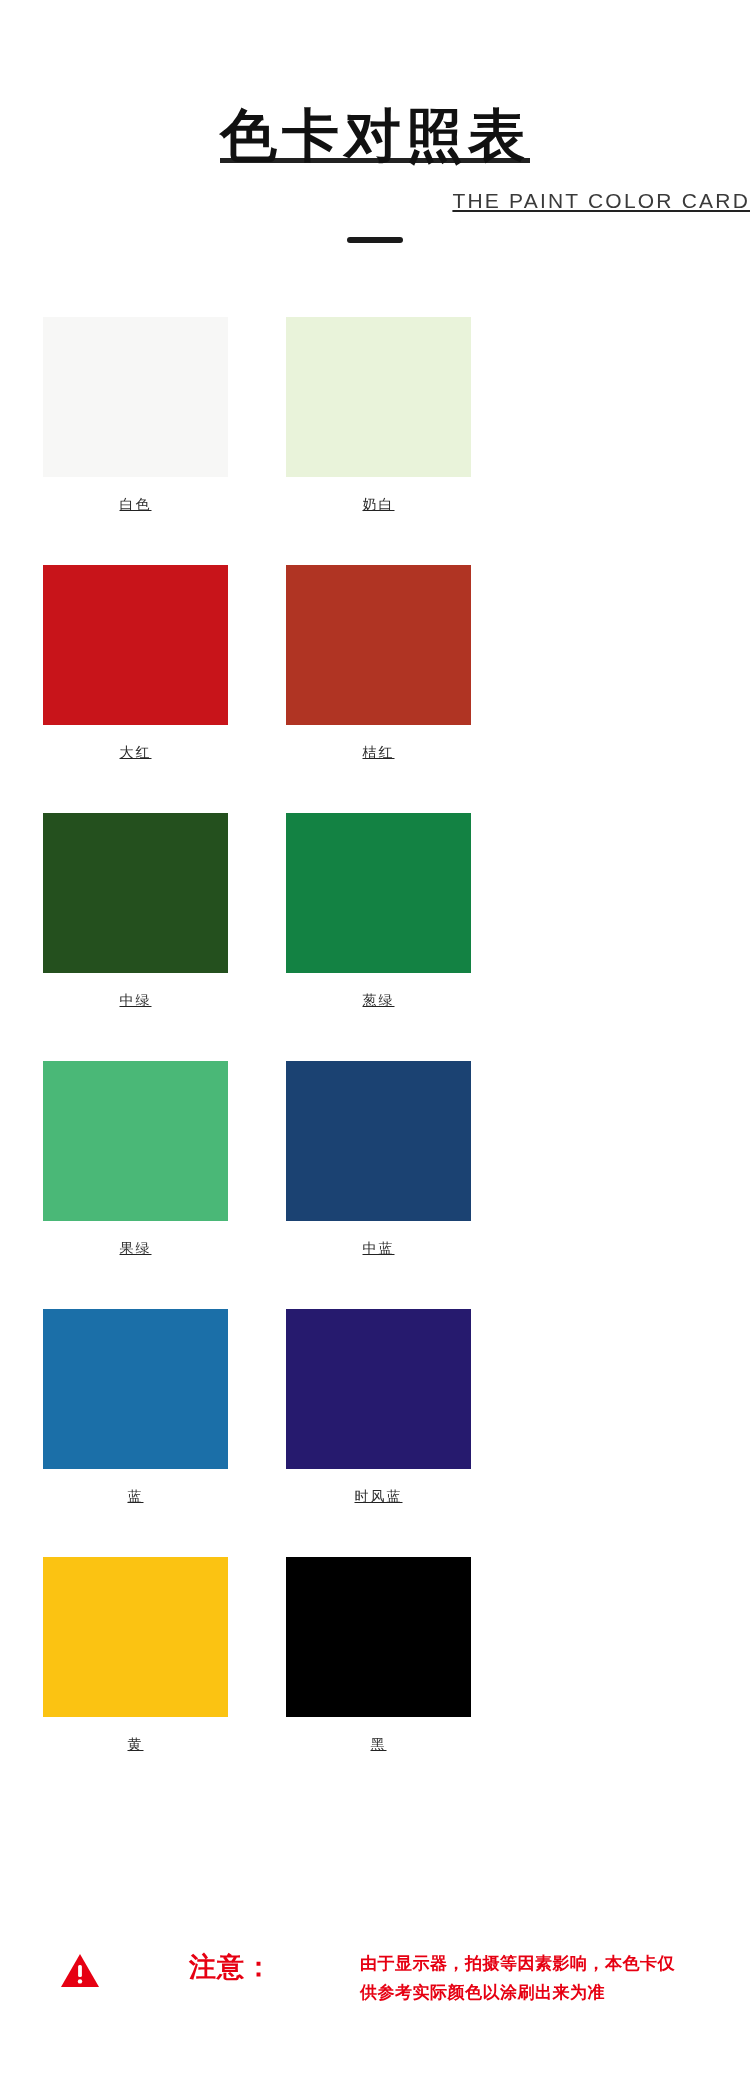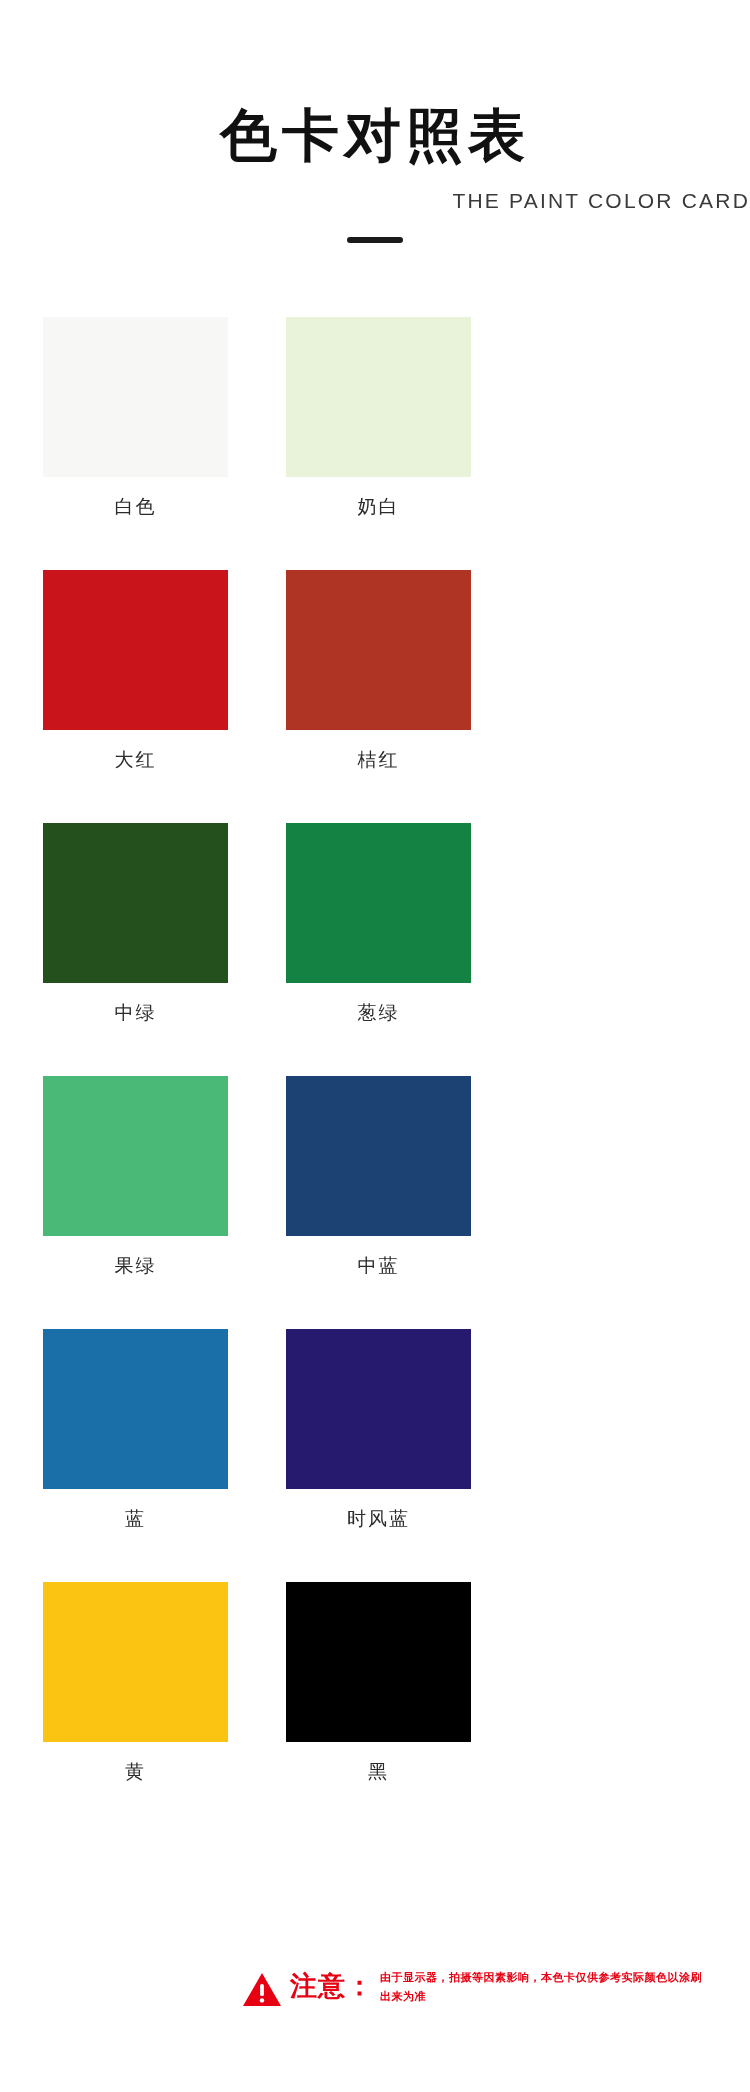--- a/index.html
+++ b/index.html
@@ -15,20 +15,21 @@
     overflow: hidden;
     position: relative;
   }
 
   .page {
     width: 750px;
     height: 2092px;
     box-sizing: border-box;
     background: #ffffff;
     position: relative;
+    text-decoration: underline;
   }
 
   
   .header {
     padding-top: 104px;
     text-align: center;
   }
   .main-title {
     font-size: 57px;
     font-weight: 700;
@@ -70,57 +71,57 @@
     align-items: center;
   }
   .swatch {
     width: 185px;
     height: 160px;
     display: block;
   }
   .swatch-label {
     margin-top: 20px;
     margin-bottom: 54px;
-    font-size: 19px;
+    font-size: 14px;
     letter-spacing: 2px;
     color: #2b2b2b;
     text-align: center;
     line-height: 1;
   }
 
   
   .notice {
     position: absolute;
     left: 0;
     right: 0;
     bottom: 84px;
     display: flex;
     align-items: flex-start;
-    justify-content: flex-end;
-    padding: 0 40px;
+    justify-content: space-between;
+    padding: 0 60px;
     box-sizing: border-box;
   }
   .warn-icon {
     width: 40px;
     height: 36px;
     flex: 0 0 auto;
     margin-top: 4px;
   }
   .notice-label {
     font-size: 27px;
     font-weight: 700;
     color: #e60012;
     letter-spacing: 1px;
     margin-left: 8px;
     margin-right: 6px;
     white-space: nowrap;
     line-height: 1.35;
   }
   .notice-text {
-    font-size: 11px;
+    font-size: 17px;
     font-weight: 700;
     color: #e60012;
     line-height: 1.75;
     max-width: 330px;
     letter-spacing: 0.5px;
   }
 </style>
 </head>
 <body>
 

